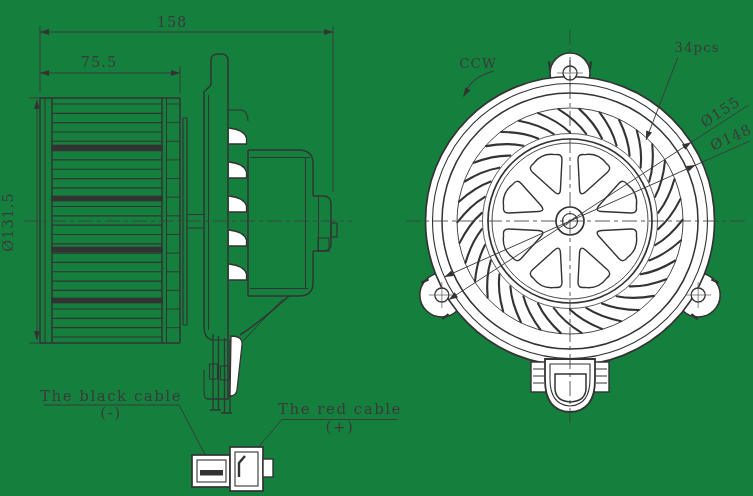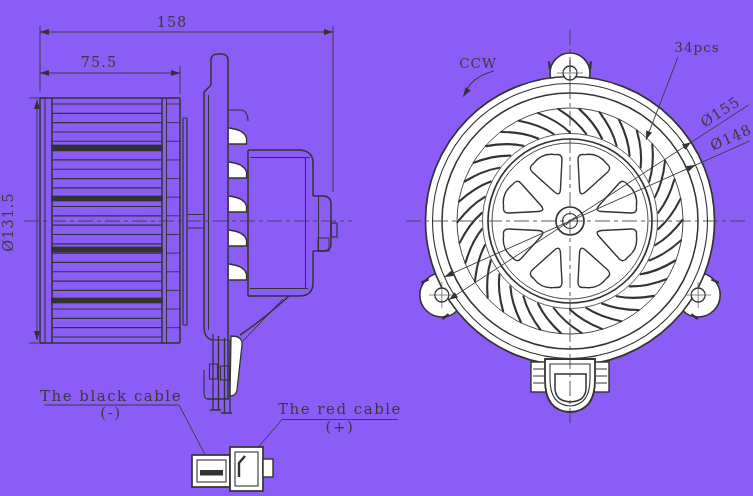--- a/index.html
+++ b/index.html
@@ -1,17 +1,17 @@
 <!DOCTYPE html>
 <html><head>
 <meta charset="utf-8">
 <style>
   html,body{margin:0;padding:0;background:#ffffff;}
   body{width:753px;height:496px;overflow:hidden;}
-  .canvas{width:753px;height:496px;position:relative;background:#8b5cf6;}
+  .canvas{width:753px;height:496px;position:relative;background:#15803d;}
   svg{display:block;}
   .cad{font-family:"DejaVu Serif", serif; fill:#3a3a3a;}
   .dim{font-size:14.5px; letter-spacing:1px;}
   .lbl{font-size:15px; letter-spacing:1.5px;}
   .sm{font-size:13.5px; letter-spacing:1px;}
 </style>
 </head>
 <body>
 
 <div class="canvas">

